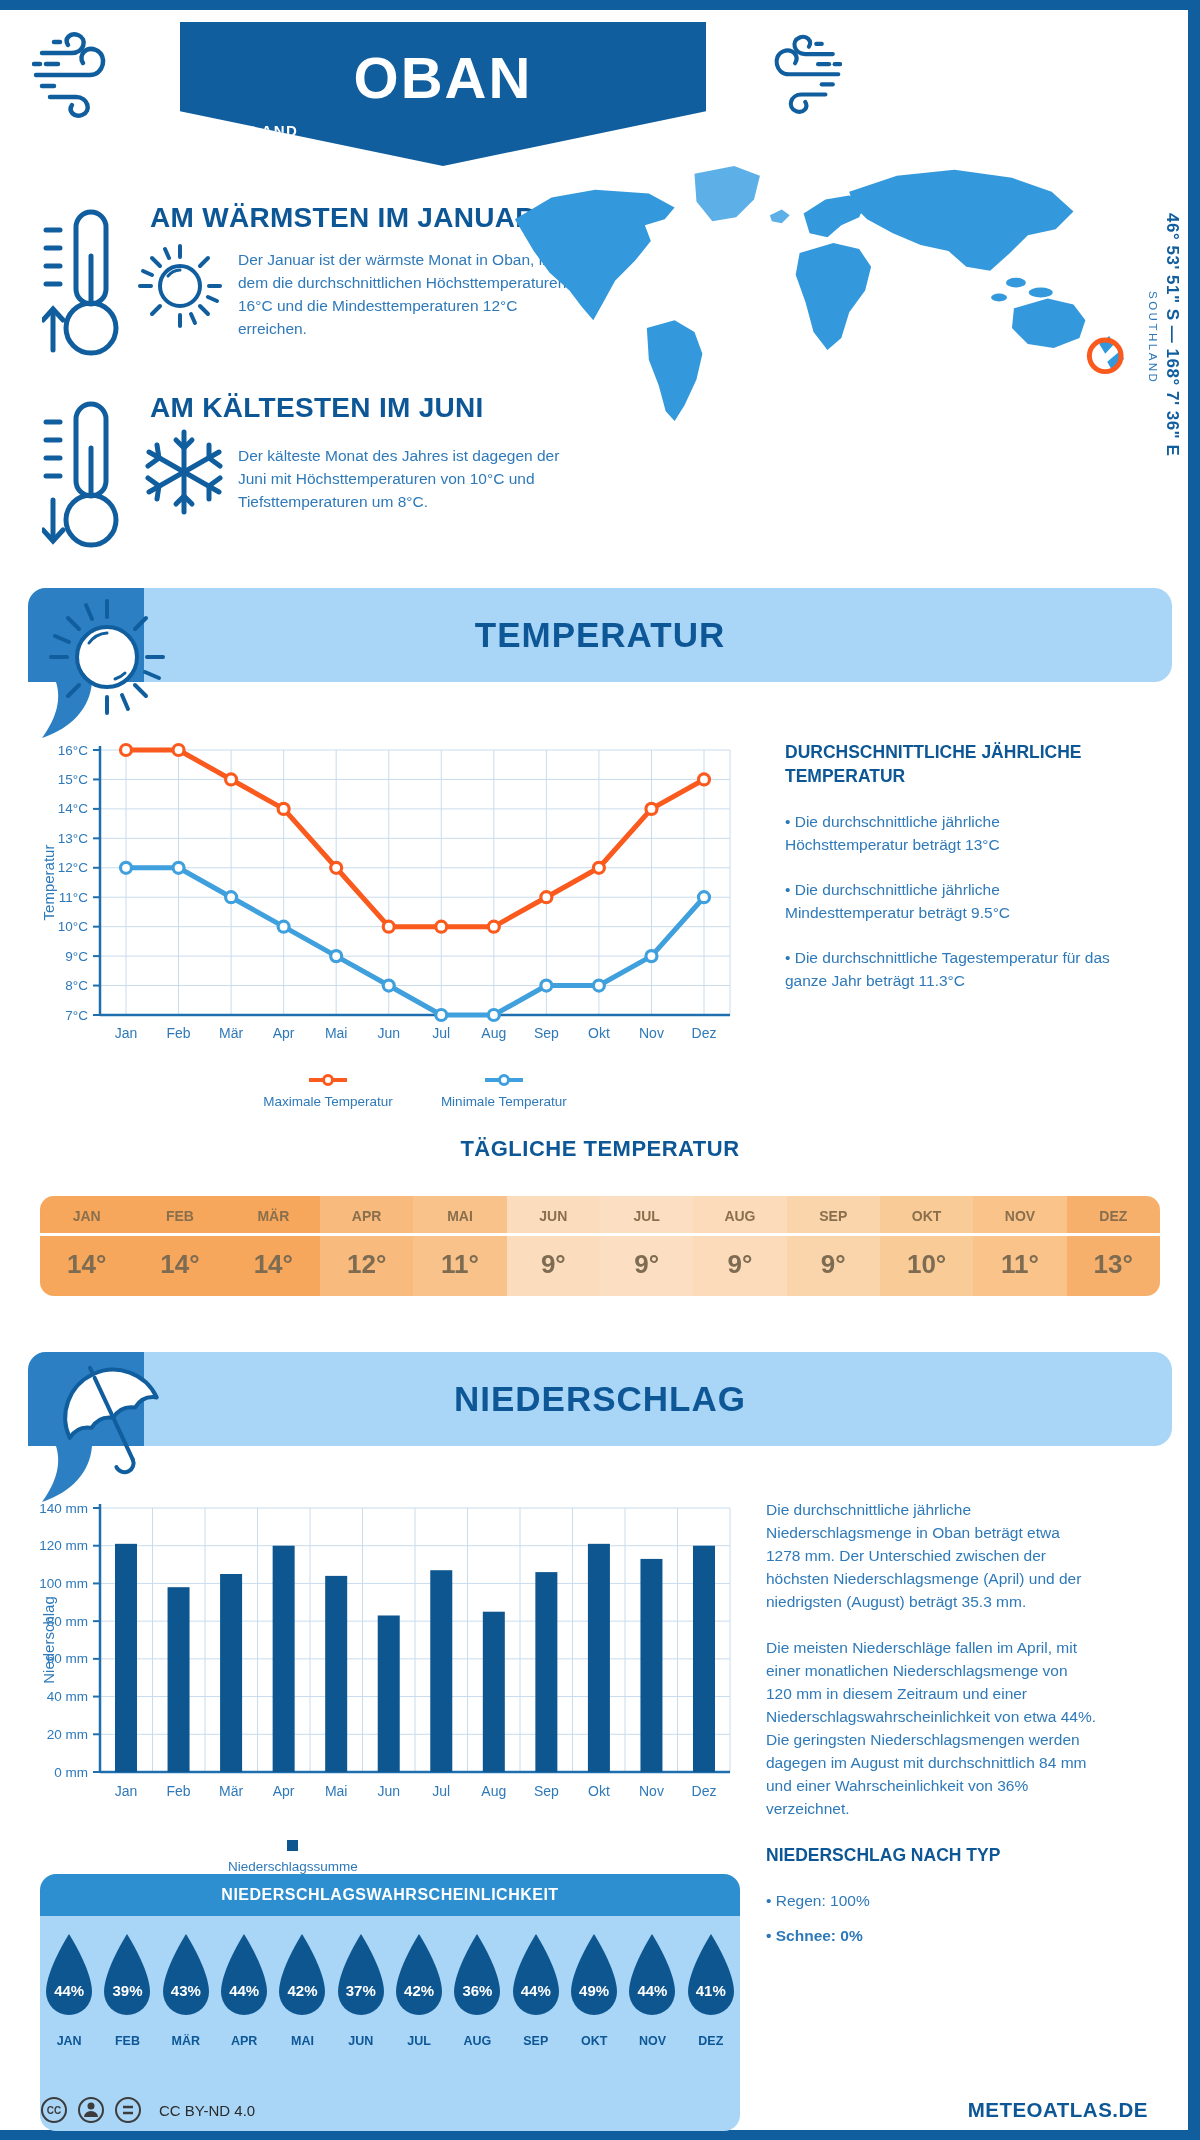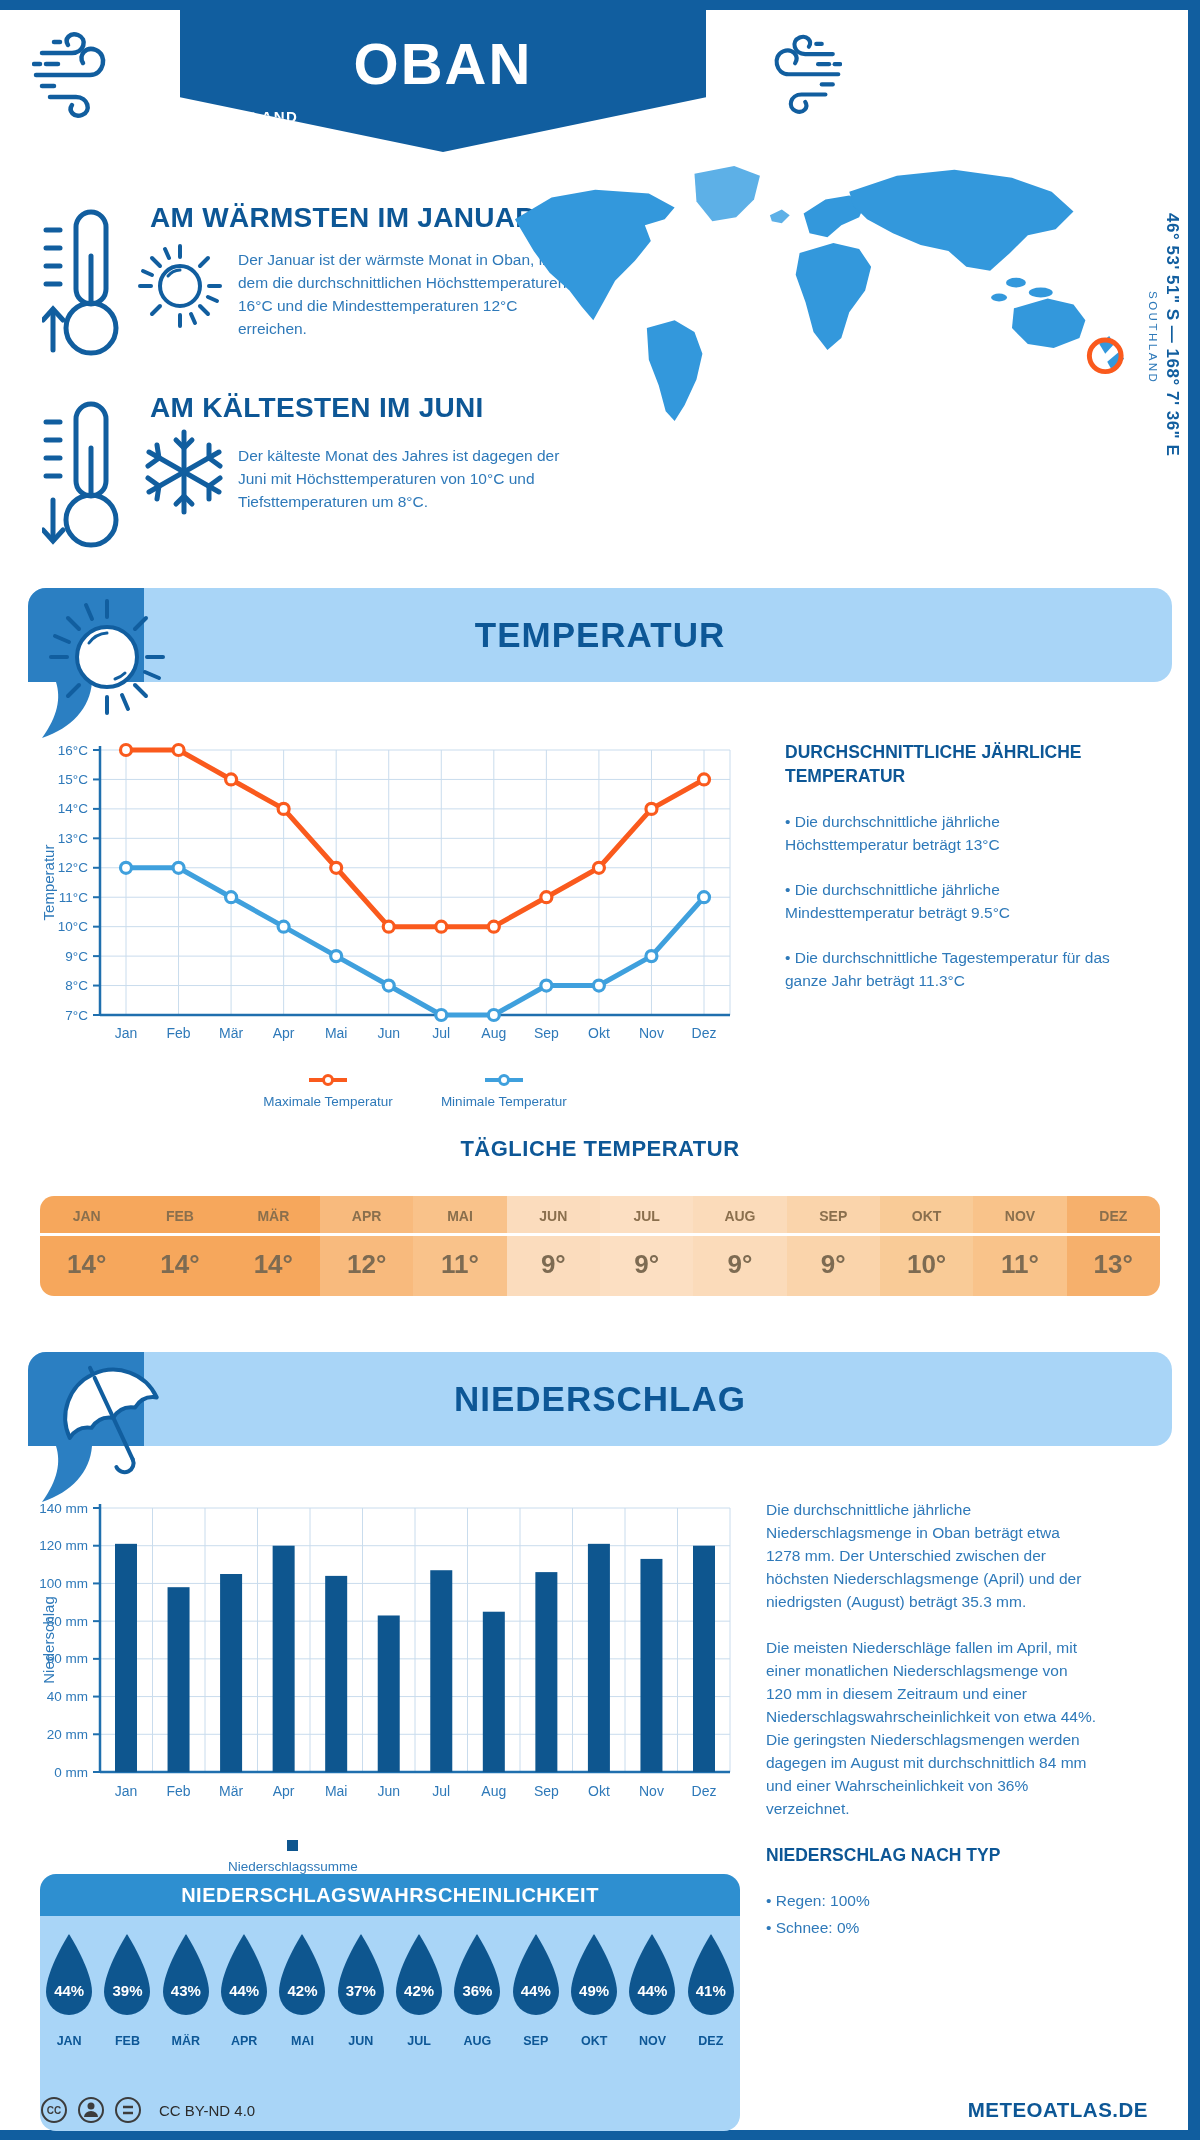--- a/index.html
+++ b/index.html
@@ -10,21 +10,21 @@
   }
   html,body{margin:0;padding:0;background:#e8e8e8;}
   #page{position:relative;width:1200px;height:2140px;background:#ffffff;overflow:hidden;
         font-family:"Liberation Sans",sans-serif;margin:0 auto;}
   .abs{position:absolute;}
   .frame{background:var(--navy);}
   .frame-top{left:0;top:0;width:1200px;height:10px;}
   .frame-right{left:1188px;top:0;width:12px;height:2140px;}
   .frame-bottom{left:0;top:2130px;width:1200px;height:10px;}
 
-  .hdr-banner{left:180px;top:8px;width:526px;height:144px;background:var(--navy);
+  .hdr-banner{left:180px;top:22px;width:526px;height:144px;background:var(--navy);
     clip-path:polygon(0 0,100% 0,100% 62%,50% 100%,0 62%);}
   .hdr-title{left:0;top:22px;width:526px;text-align:center;color:#fff;font-size:58px;
     font-weight:bold;letter-spacing:2px;}
   .hdr-sub{left:0;top:100px;width:526px;color:#fff;font-size:15px;
     letter-spacing:1.5px;font-weight:bold;}
 
   .icon{color:var(--navy);}
   .wind-l{left:32px;top:25px;}
   .wind-r{left:750px;top:28px;transform:scaleX(-1);}
 
@@ -81,21 +81,21 @@
   .ttable{left:40px;top:1196px;width:1120px;height:100px;display:flex;
     border-radius:14px;overflow:hidden;}
   .tcol{flex:1;display:flex;flex-direction:column;}
   .tmon{height:37px;line-height:40px;text-align:center;font-size:14px;font-weight:bold;
     color:var(--tmon);border-bottom:3px solid #fff;}
   .tval{flex:1;text-align:center;font-size:26px;font-weight:bold;color:var(--tval);
     line-height:57px;}
 
   .prob{left:40px;top:1874px;width:700px;height:210px;}
   .prob-head{height:42px;background:var(--probhead);border-radius:16px 16px 0 0;
-    color:#fff;text-align:center;font-size:20px;font-weight:800;line-height:42px;
+    color:#fff;text-align:center;font-size:16px;font-weight:800;line-height:42px;
     letter-spacing:.5px;}
   .prob-body{height:215px;background:var(--banner);border-radius:0 0 16px 16px;
     display:flex;justify-content:space-around;align-items:flex-start;}
   .dropcol{position:relative;width:56px;text-align:center;}
   .dropsvg{margin-top:16px;}
   .droppct{position:absolute;top:66px;left:0;width:100%;text-align:center;color:#fff;
     font-size:15px;font-weight:bold;}
   .dropmon{font-size:12.5px;font-weight:bold;color:var(--heading);margin-top:4px;}
 
   .footer{left:40px;top:2096px;display:flex;align-items:center;gap:9px;color:#3c3c3c;}
@@ -489,21 +489,21 @@
         <span class="sq" style="background: rgb(14, 86, 143);"></span>
         <div class="lgt">Niederschlagssumme</div>
       </div>
     </div>
 
   <div class="abs rcol-prec">
     <div class="rcol-p">Die durchschnittliche jährliche Niederschlagsmenge in Oban beträgt etwa 1278 mm. Der Unterschied zwischen der höchsten Niederschlagsmenge (April) und der niedrigsten (August) beträgt 35.3 mm.</div>
     <div class="rcol-p">Die meisten Niederschläge fallen im April, mit einer monatlichen Niederschlagsmenge von 120 mm in diesem Zeitraum und einer Niederschlagswahrscheinlichkeit von etwa 44%. Die geringsten Niederschlagsmengen werden dagegen im August mit durchschnittlich 84 mm und einer Wahrscheinlichkeit von 36% verzeichnet.</div>
     <div class="rcol-title" style="margin-top:23px;">NIEDERSCHLAG NACH TYP</div>
     <div class="rcol-bullet" style="">• Regen: 100%</div>
-    <div class="rcol-bullet" style="margin-top:4px;">• Schnee: 0%</div>
+    <div class="rcol-bullet" style="margin-top:12px;font-weight:bold;">• Schnee: 0%</div>
   </div>
 
   <div class="abs prob">
     <div class="prob-head">NIEDERSCHLAGSWAHRSCHEINLICHKEIT</div>
     <div class="prob-body">
         <div class="dropcol"><svg class="dropsvg" width="50" height="94" viewBox="0 0 50 94">
             <path d="M25,2 C25,2 2,38 2,60 a23,23 0 0 0 46,0 C48,38 25,2 25,2 Z" fill="#0e568f"></path>
           </svg><div class="droppct">44%</div><div class="dropmon">JAN</div></div>
         <div class="dropcol"><svg class="dropsvg" width="50" height="94" viewBox="0 0 50 94">
             <path d="M25,2 C25,2 2,38 2,60 a23,23 0 0 0 46,0 C48,38 25,2 25,2 Z" fill="#0e568f"></path>

